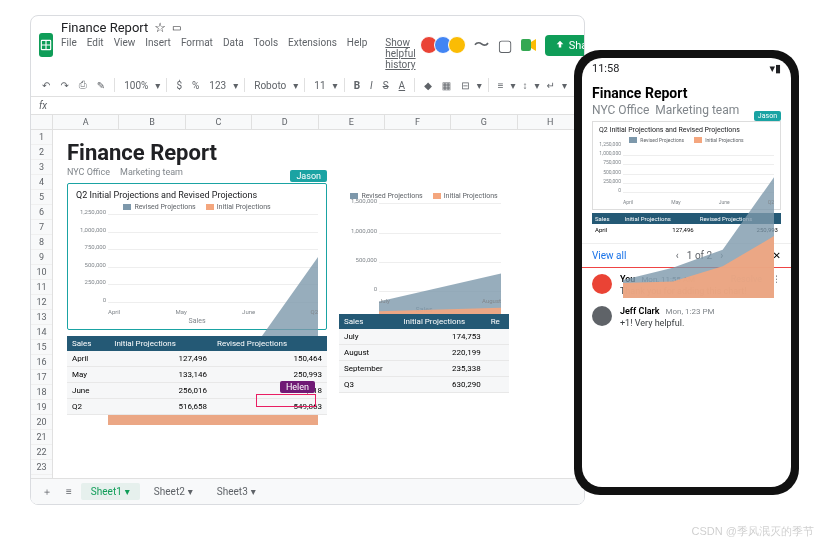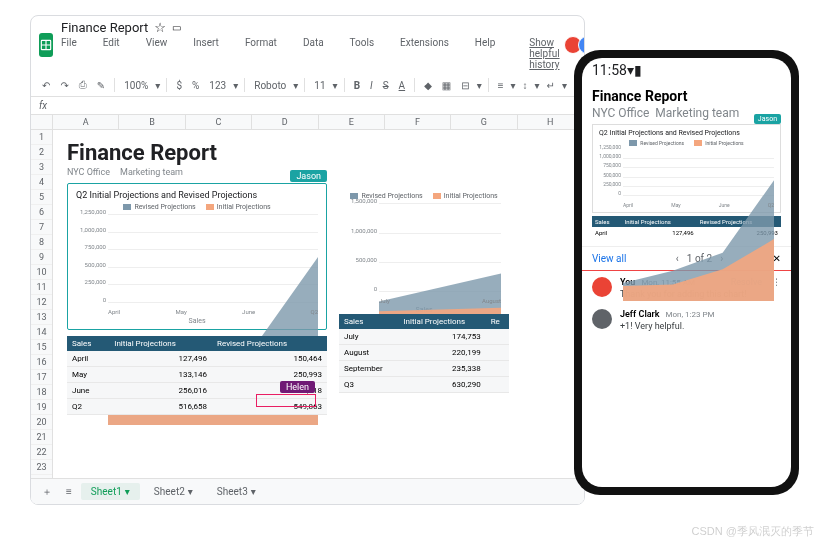--- a/index.html
+++ b/index.html
@@ -3,21 +3,21 @@
 <meta charset="utf-8">
 <style>
 * { margin:0; padding:0; box-sizing:border-box; font-family:'Google Sans',Roboto,Arial,sans-serif; }
 body { background:#fff; width:824px; height:543px; overflow:hidden; position:relative; }
 .app { width:555px; height:490px; background:#fff; border:1px solid #dadce0; border-radius:8px; position:absolute; left:30px; top:15px; overflow:hidden; }
 .titlebar { display:flex; align-items:center; padding:4px 8px; gap:8px; }
 .logo { width:24px; height:24px; background:#0f9d58; border-radius:3px; display:flex; align-items:center; justify-content:center; }
 .logo svg { width:14px; height:14px; }
 .title-area { flex:1; }
 .doc-title { font-size:13px; color:#202124; display:flex; align-items:center; gap:6px; }
-.menubar { display:flex; gap:26px; font-size:10px; color:#5f6368; margin-top:2px; }
+.menubar { display:flex; gap:10px; font-size:10px; color:#5f6368; margin-top:2px; }
 .menubar span { cursor:pointer; }
 .menubar .vh { text-decoration:underline; margin-left:8px; }
 .title-right { display:flex; align-items:center; gap:8px; }
 .avatar-group { display:flex; }
 .avatar-group span { width:18px; height:18px; border-radius:50%; border:1.5px solid #fff; margin-left:-4px; }
 .icon-btn { color:#5f6368; cursor:pointer; display:flex; align-items:center; }
 .share-btn { background:#0f9d58; color:#fff; font-size:11px; padding:4px 10px; border-radius:4px; display:flex; align-items:center; gap:4px; cursor:pointer; }
 .toolbar { display:flex; align-items:center; gap:4px; padding:3px 8px; font-size:10px; color:#5f6368; border-bottom:1px solid #e0e0e0; }
 .toolbar .sep { width:1px; height:14px; background:#e0e0e0; margin:0 2px; }
 .toolbar .tb { cursor:pointer; padding:2px 3px; display:flex; align-items:center; }
@@ -60,21 +60,21 @@
 .table-right { position:absolute; left:286px; top:178px; }
 .table-right .data-table { width:170px; }
 .sheet-tabs { display:flex; align-items:center; border-top:1px solid #e0e0e0; padding:2px 6px; font-size:10px; color:#5f6368; gap:4px; background:#f8f9fa; position:absolute; bottom:0; left:0; right:0; height:26px; }
 .sheet-tabs .tab { padding:3px 10px; border-radius:2px; display:flex; align-items:center; gap:3px; }
 .sheet-tabs .tab.active { background:#e6f0ed; color:#0f9d58; }
 .sheet-tabs .tbtn { padding:3px 5px; cursor:pointer; }
 
 
 .phone { position:absolute; right:25px; top:50px; width:225px; height:445px; background:#111; border-radius:26px; padding:8px; }
 .phone-screen { background:#fff; width:100%; height:100%; border-radius:20px; overflow:hidden; display:flex; flex-direction:column; }
-.statusbar { display:flex; justify-content:flex-start; padding:4px 10px; font-size:14px; color:#202124; }
+.statusbar { display:flex; justify-content:space-between; padding:4px 10px; font-size:11px; color:#202124; }
 .p-title { font-size:14px; font-weight:700; padding:6px 10px 2px; }
 .p-sub { font-size:12px; color:#80868b; padding:0 10px; }
 .p-chart-wrap { margin:4px 10px; position:relative; }
 .p-chart { border:1px solid #ddd; padding:4px 6px; }
 .p-chart .chart-title { font-size:7px; }
 .p-chart .legend { font-size:5px; }
 .p-chart .plot { height:58px; }
 .p-chart .yaxis { width:24px; font-size:5px; }
 .p-chart .ygrid,.p-chart .svg-area,.p-chart .xaxis { left:24px; }
 .p-chart .xaxis { font-size:5px; }

